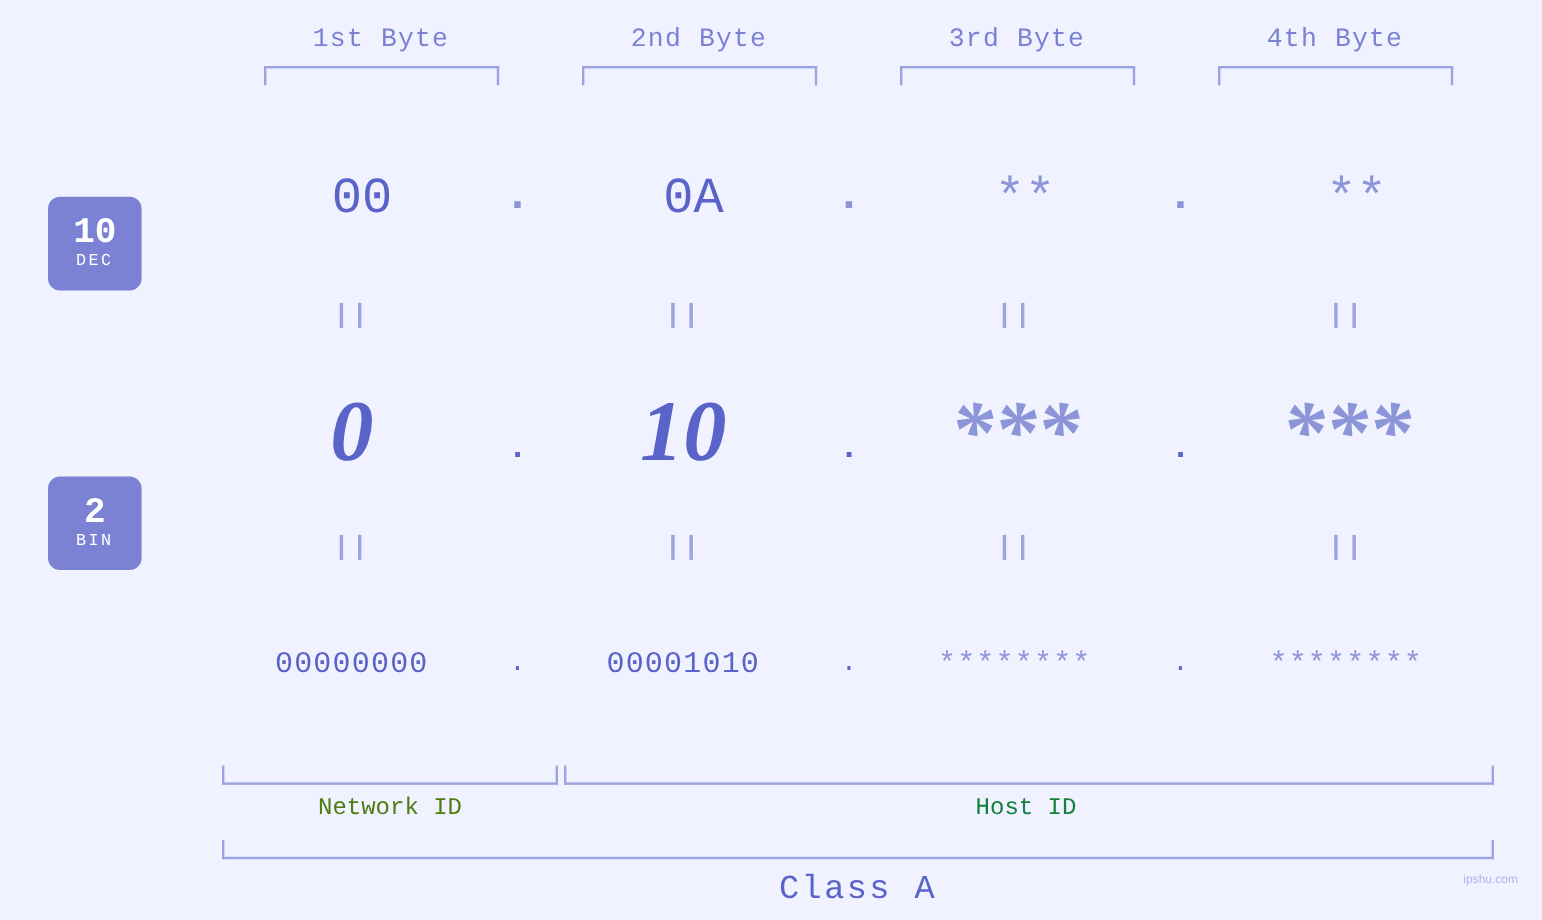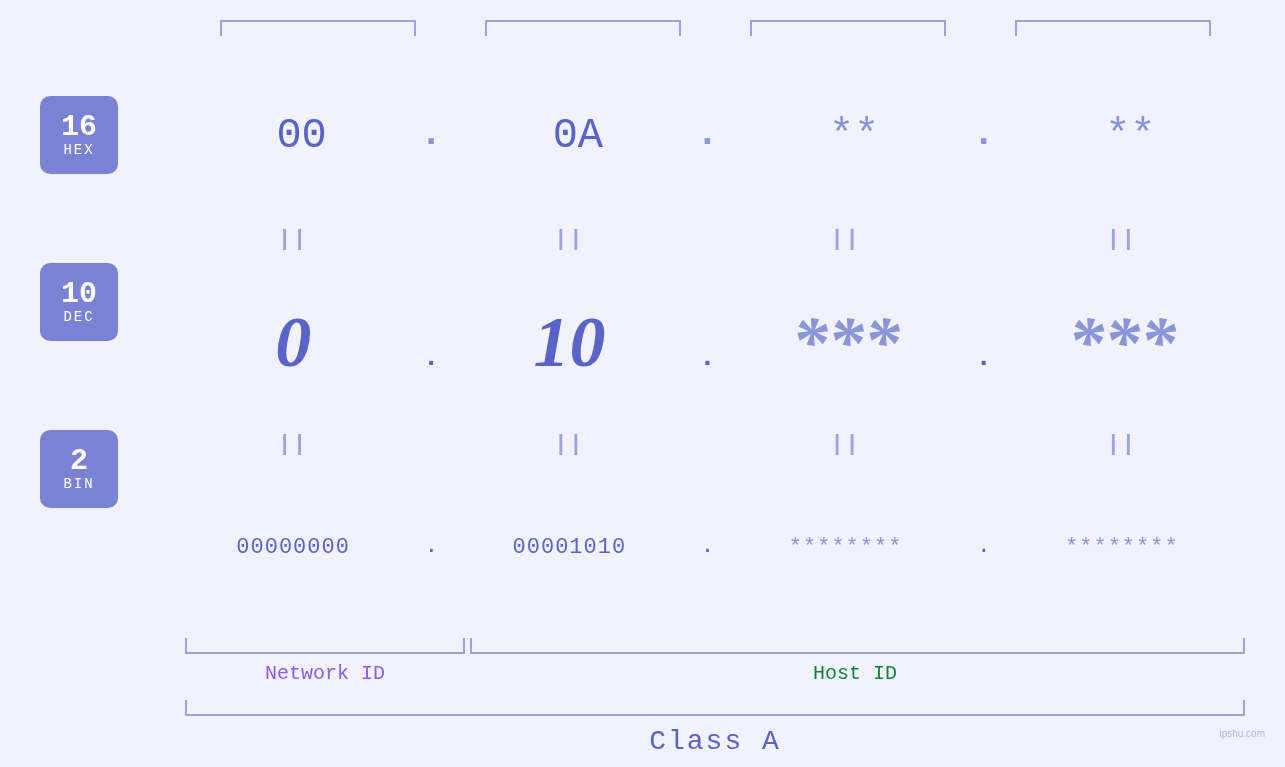--- a/index.html
+++ b/index.html
@@ -162,21 +162,21 @@
     }
 
     .dec-dot {
       font-size: 28px;
       font-weight: bold;
       padding-top: 30px;
     }
 
     
     .bin-value {
-      font-size: 22px;
+      font-size: 25px;
       font-weight: 400;
       font-family: 'Courier New', Courier, monospace;
       letter-spacing: 1px;
       text-align: center;
     }
 
     .bin-dot {
       font-size: 22px;
       padding-bottom: 2px;
     }
@@ -237,21 +237,21 @@
 
     .bottom-labels-row {
       display: flex;
       width: 100%;
       margin-bottom: 15px;
     }
 
     .network-id-label {
       flex: 0 0 calc(25% + 15px);
       text-align: center;
-      color: #8b5cf6;
+      color: #4d7c0f;
       font-size: 20px;
       font-family: 'Courier New', Courier, monospace;
     }
 
     .host-id-label {
       flex: 1;
       text-align: center;
       color: #15803d;
       font-size: 20px;
       font-family: 'Courier New', Courier, monospace;
@@ -292,43 +292,45 @@
 
     .asterisk-hidden {
       color: #8c95d8;
     }
   </style>
 </head>
 <body>
 
 <div class="main-container">
 
+  <div class="byte-labels-row">
+    <div class="byte-label">1st Byte</div>
+    <div class="byte-label">2nd Byte</div>
+    <div class="byte-label">3rd Byte</div>
+    <div class="byte-label">4th Byte</div>
+  </div>
 
   <div class="brackets-row">
     <div class="bracket-cell">
       <div class="bracket"></div>
     </div>
     <div class="bracket-cell">
       <div class="bracket"></div>
     </div>
     <div class="bracket-cell">
       <div class="bracket"></div>
     </div>
     <div class="bracket-cell">
       <div class="bracket"></div>
     </div>
   </div>
 
   <div class="content-grid">
 
     <div class="left-labels">
-      <div class="base-badge">
-        <span class="base-number">16</span>
-        <span class="base-label">HEX</span>
-      </div>
       <div class="base-badge">
         <span class="base-number">10</span>
         <span class="base-label">DEC</span>
       </div>
       <div class="base-badge">
         <span class="base-number">2</span>
         <span class="base-label">BIN</span>
       </div>
     </div>
 

